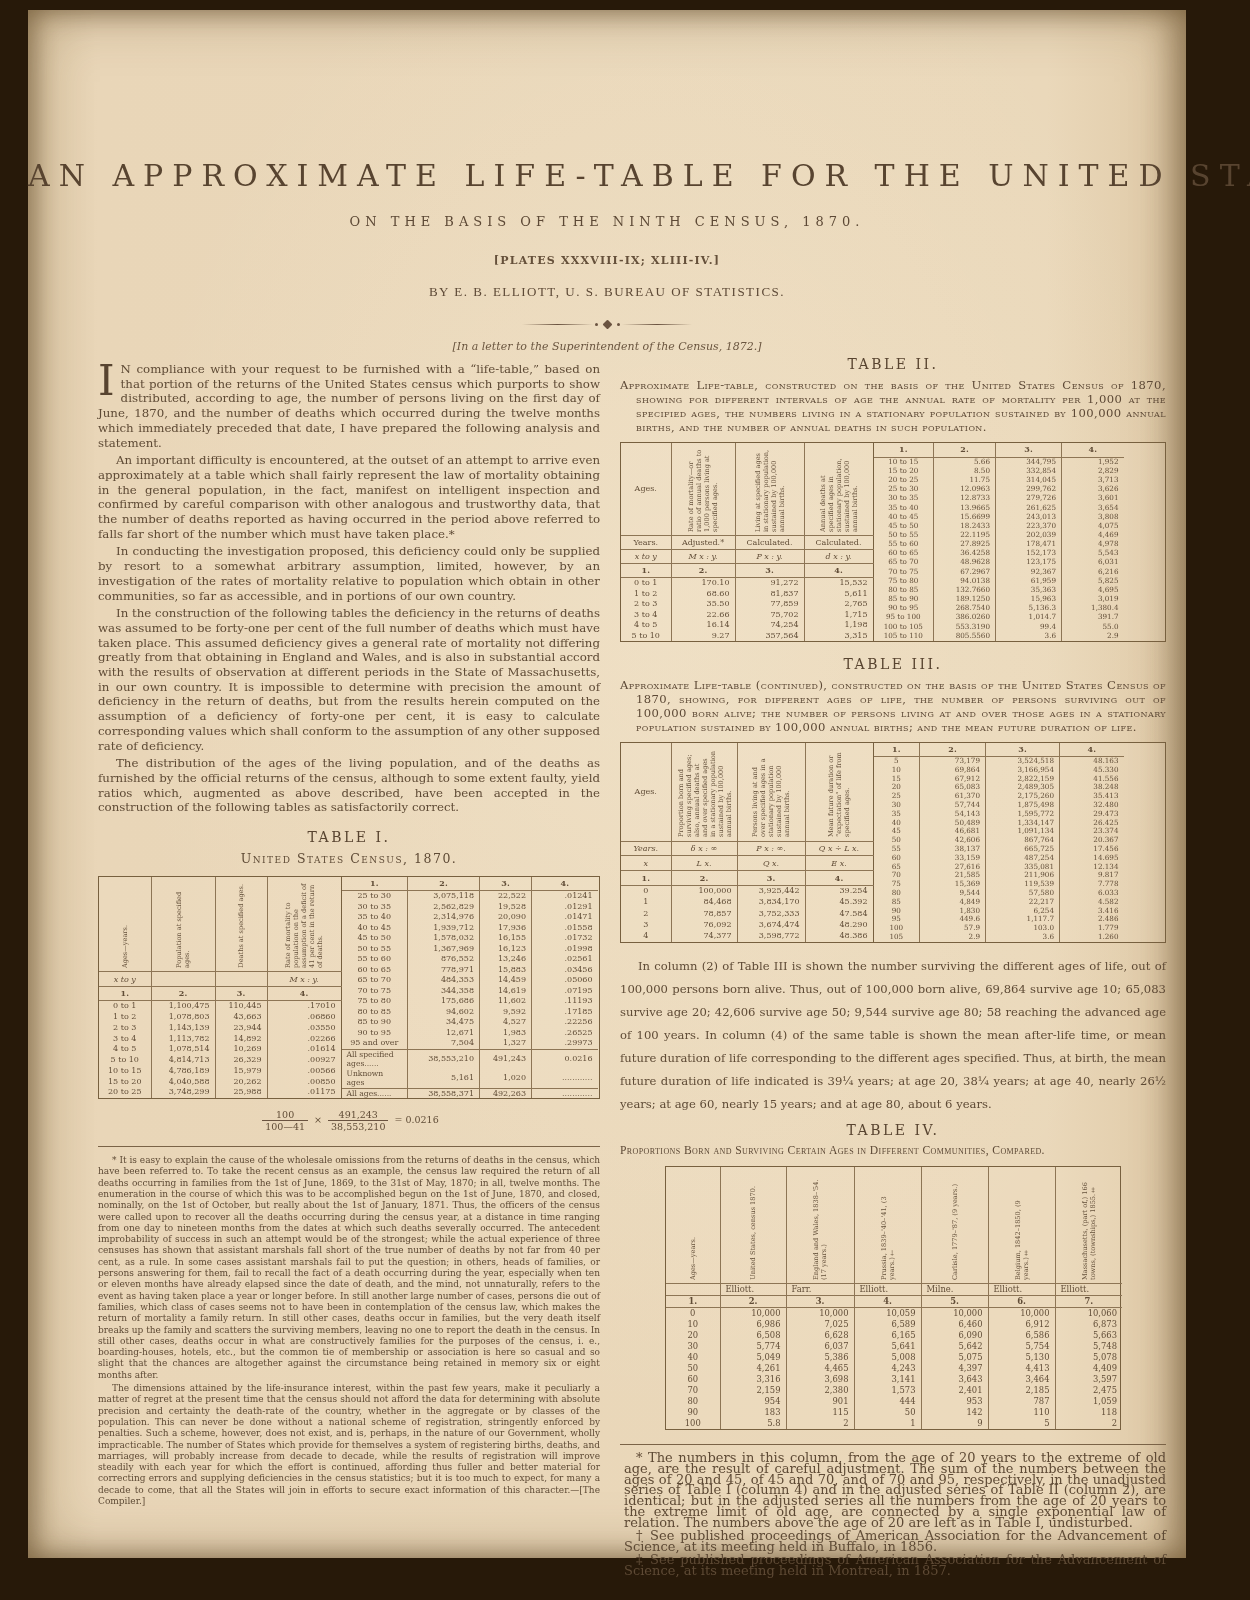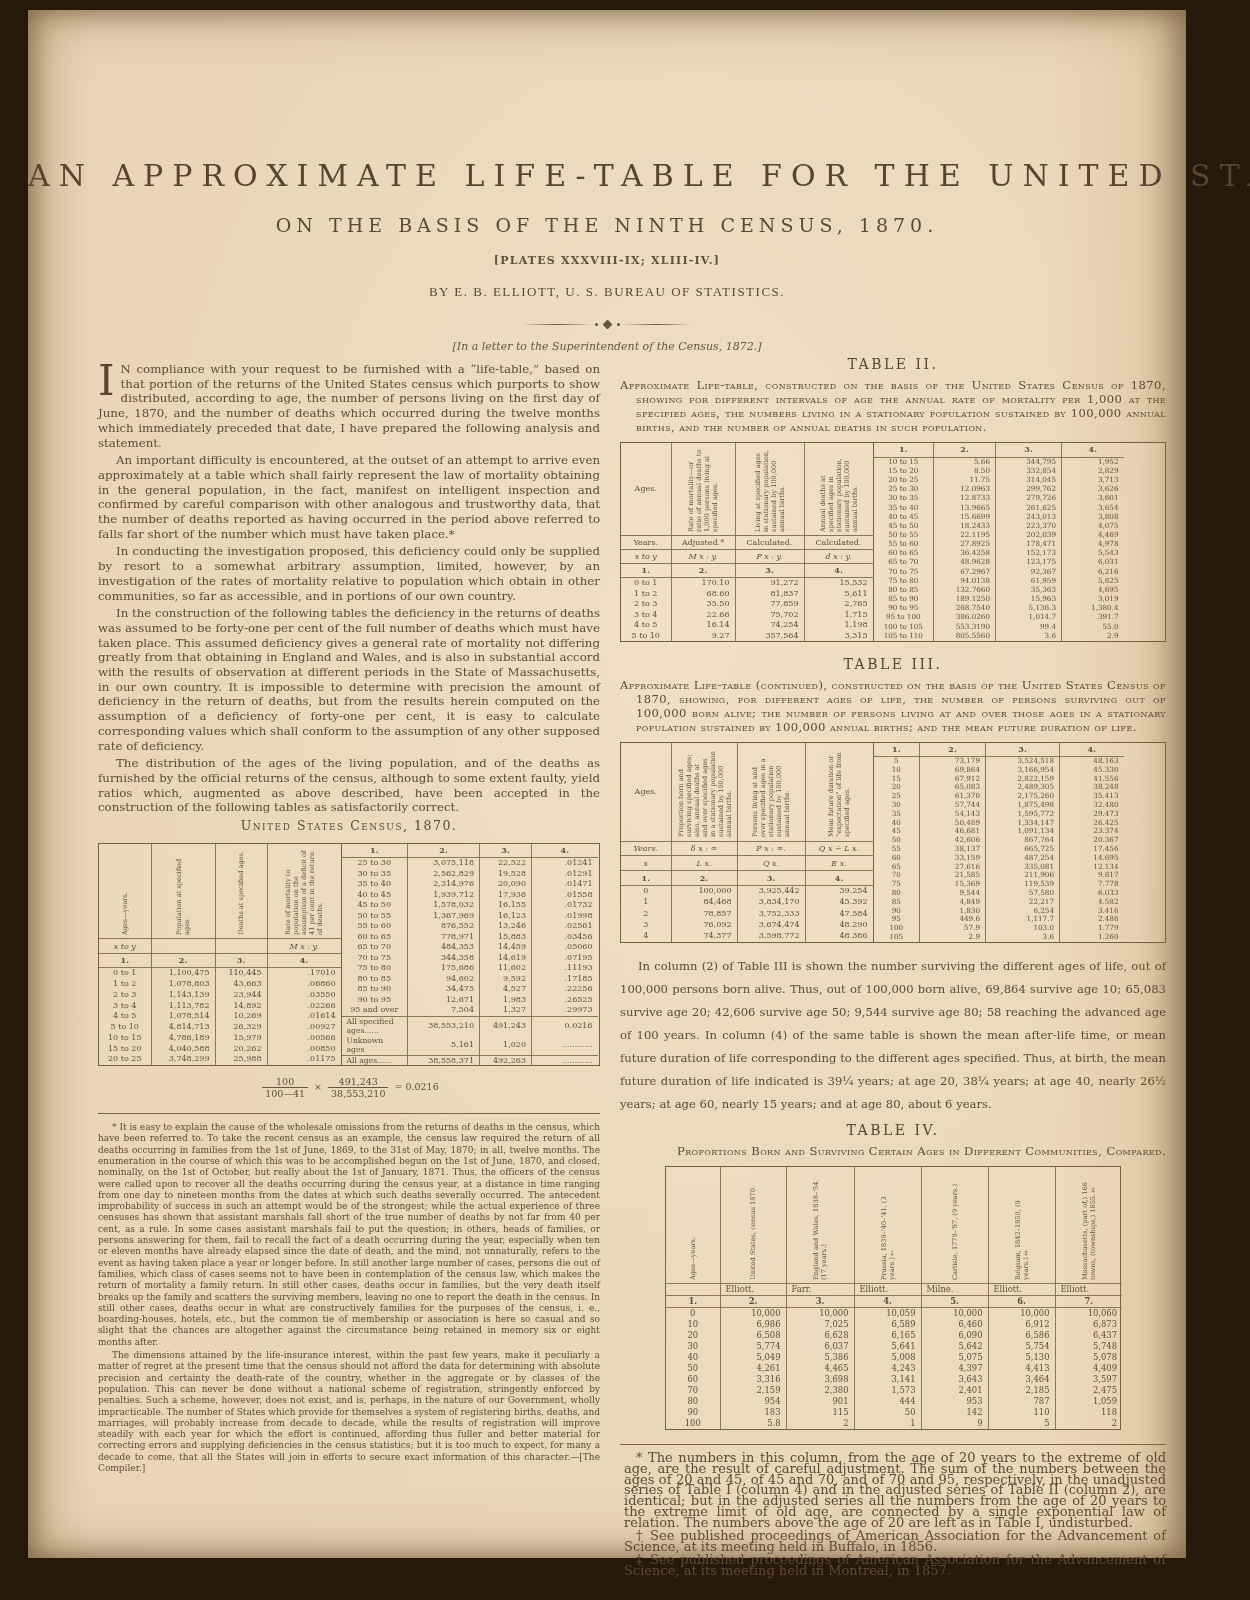--- a/index.html
+++ b/index.html
@@ -12,40 +12,40 @@
   #page{
     position:absolute;left:28px;top:10px;width:1158px;height:1548px;
     background:
       radial-gradient(ellipse at 55% 40%, rgba(255,248,230,0.25), rgba(0,0,0,0) 60%),
       linear-gradient(90deg,#decaa8 0%,#e9d6b8 6%,#ead8ba 88%,#dfc9a6 100%);
     box-shadow: inset 0 0 60px rgba(90,60,20,0.35), inset -14px 0 28px rgba(70,45,15,0.35), inset 10px 0 20px rgba(70,45,15,0.3);
   }
   .center{text-align:center;}
   
   .t1l{position:absolute;left:0;right:0;top:148px;font-size:30px;letter-spacing:9px;color:#584430;white-space:nowrap;}
-  .t2l{position:absolute;left:0;right:0;top:204px;font-size:19px;letter-spacing:5px;color:#5d4936;}
+  .t2l{position:absolute;left:0;right:0;top:204px;font-size:13px;letter-spacing:5px;color:#5d4936;}
   .plates{position:absolute;left:0;right:0;top:244px;font-size:11px;font-weight:bold;letter-spacing:1.2px;color:#65503a;}
   .byline{position:absolute;left:0;right:0;top:274px;font-size:13px;letter-spacing:1.5px;color:#5d4936;font-family:Liberation Serif, serif;}
   .orn{position:absolute;left:50%;top:310px;width:170px;margin-left:-85px;height:8px;display:flex;align-items:center;}
   .orn .bar{flex:1;height:1px;background:linear-gradient(90deg,rgba(94,74,53,0),#6a5340,rgba(94,74,53,0));}
   .orn .dmd{width:7px;height:7px;background:#6a5340;transform:rotate(45deg);margin:0 4px;border-radius:1px;}
   .orn .dot{width:3px;height:3px;background:#6a5340;border-radius:50%;margin:0 2px;}
   .lnote{position:absolute;left:0;right:0;top:330px;font-size:11px;font-style:italic;color:#6a553f;}
   
   #colL{position:absolute;left:70px;top:352px;width:502px;}
   #colR{position:absolute;left:592px;top:346px;width:546px;}
   
   .body p{margin:0 0 3px 0;font-size:11.8px;line-height:14.7px;text-align:justify;text-indent:18px;}
   .body p.first{text-indent:0;}
   .dropcap{float:left;font-size:42px;line-height:33px;padding:2px 6px 0 0;color:#584430;}
   
   .ttl{font-size:14px;letter-spacing:2.5px;color:#584430;margin:14px 0 6px 0;}
   .tsub{font-size:12.5px;font-variant:small-caps;letter-spacing:1.5px;margin:0 0 10px 0;}
   .tcap{font-size:11.6px;line-height:14px;font-variant:small-caps;letter-spacing:.4px;text-align:justify;padding-left:16px;text-indent:-16px;margin:2px 0 8px 0;color:#5d4936;}
-  .tcap.c{text-align:right;text-indent:0;padding-left:0;}
+  .tcap.c{text-align:left;text-indent:0;padding-left:0;font-family:Liberation Serif, serif;}
   
   .tflex{display:flex;align-items:stretch;border:1.4px solid #77603f;background:rgba(244,230,205,0.2);}
   .tflex table{border-collapse:collapse;table-layout:fixed;}
   .tflex table.lt{border-right:1.4px solid #77603f;}
   td{padding:0 5px;color:#614d37;}
   .dt td{font-size:8px;line-height:10.5px;white-space:nowrap;overflow:hidden;}
   .dt td{border-left:1px solid #8d7555;}
   .dt tr td:first-child{border-left:none;text-align:center;}
   .dt td{text-align:right;}
   .vh td{vertical-align:bottom;text-align:center;height:92px;border-bottom:1px solid #8d7555;}
@@ -92,20 +92,21 @@
       <div class="bar"></div>
   </div>
   <div class="lnote center">[In a letter to the Superintendent of the Census, 1872.]</div>
 
   <div id="colL">
     <div class="body">
       <p class="first"><span class="dropcap">I</span><span>N compliance with your request to be furnished with a “life-table,” based on that portion of the returns of the United States census which purports to show distributed, according to age, the number of persons living on the first day of June, 1870, and the number of deaths which occurred during the twelve months which immediately preceded that date, I have prepared the following analysis and statement.</span></p>
       <span><p>An important difficulty is encountered, at the outset of an attempt to arrive even approximately at a table which shall fairly represent the law of mortality obtaining in the general population, in the fact, manifest on intelligent inspection and confirmed by careful comparison with other analogous and trustworthy data, that the number of deaths reported as having occurred in the period above referred to falls far short of the number which must have taken place.*</p><p>In conducting the investigation proposed, this deficiency could only be supplied by resort to a somewhat arbitrary assumption, limited, however, by an investigation of the rates of mortality relative to population which obtain in other communities, so far as accessible, and in portions of our own country.</p><p>In the construction of the following tables the deficiency in the returns of deaths was assumed to be forty-one per cent of the full number of deaths which must have taken place.  This assumed deficiency gives a general rate of mortality not differing greatly from that obtaining in England and Wales, and is also in substantial accord with the results of observation at different periods in the State of Massachusetts, in our own country.  It is impossible to determine with precision the amount of deficiency in the return of deaths, but from the results herein computed on the assumption of a deficiency of forty-one per cent, it is easy to calculate corresponding values which shall conform to the assumption of any other supposed rate of deficiency.</p><p>The distribution of the ages of the living population, and of the deaths as furnished by the official returns of the census, although to some extent faulty, yield ratios which, augmented as above described, have been accepted in the construction of the following tables as satisfactorily correct.</p></span>
     </div>
 
+    <div class="ttl center">TABLE I.</div>
     <div class="tsub center">United States Census, 1870.</div>
 
     <div class="tflex dt">
       <table class="lt" style="width:242px">
         <colgroup>
             <col style="width:52px">
             <col style="width:64px">
             <col style="width:52px">
             <col style="width:74px">
           </colgroup>
@@ -863,21 +864,21 @@
                 <td>6,912</td>
                 <td>6,873</td>
               </tr>
               <tr>
                 <td>20</td>
                 <td>6,508</td>
                 <td>6,628</td>
                 <td>6,165</td>
                 <td>6,090</td>
                 <td>6,586</td>
-                <td>6,437</td>
+                <td>5,663</td>
               </tr>
               <tr>
                 <td>30</td>
                 <td>5,774</td>
                 <td>6,037</td>
                 <td>5,641</td>
                 <td>5,642</td>
                 <td>5,754</td>
                 <td>5,748</td>
               </tr>

